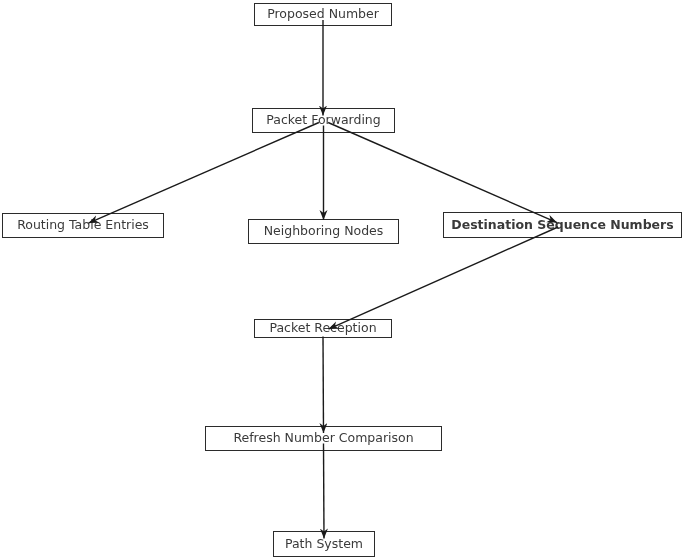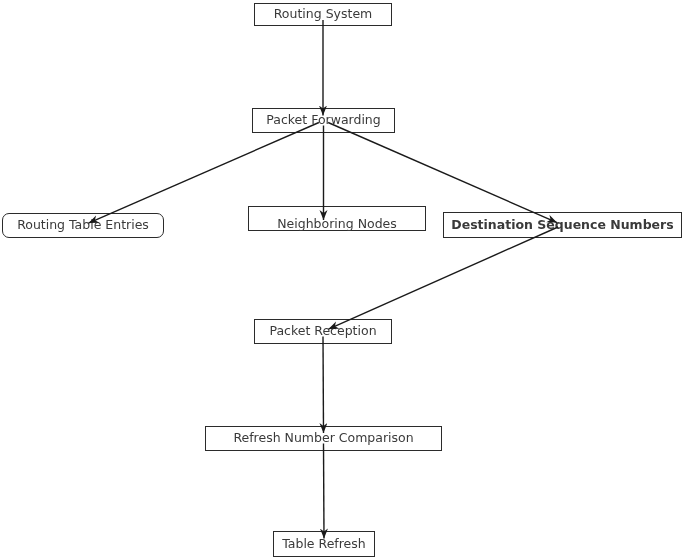--- a/index.html
+++ b/index.html
@@ -36,55 +36,55 @@
     z-index: 2;
     pointer-events: none;
   }
   .edges line {
     stroke: #1a1a1a;
     stroke-width: 1.4;
   }
   
   .n-proposed-system               { left: 254px; top: 3px;   width: 138px; height: 23px; }
   .n-packet-forwarding             { left: 252px; top: 108px; width: 143px; height: 25px; align-items: center; }
-  .n-routing-table-entries         { left: 2px;   top: 213px; width: 162px; height: 25px; border-radius: 7px; }
-  .n-neighboring-nodes             { left: 248px; top: 206px; width: 178px; height: 25px; align-items: flex-end; }
+  .n-routing-table-entries         { left: 2px;   top: 213px; width: 162px; height: 25px; }
+  .n-neighboring-nodes             { left: 248px; top: 219px; width: 151px; height: 25px; }
   .n-destination-sequence-numbers  { left: 443px; top: 212px; width: 239px; height: 26px; font-weight: bold; }
-  .n-packet-reception              { left: 254px; top: 319px; width: 138px; height: 25px; justify-content: center; }
+  .n-packet-reception              { left: 254px; top: 319px; width: 138px; height: 19px; justify-content: center; }
   .n-sequence-number-comparison    { left: 205px; top: 426px; width: 237px; height: 25px; }
   .n-path-refresh                  { left: 273px; top: 531px; width: 102px; height: 26px; }
 </style>
 </head>
 <body>
 
 <div class="canvas">
 
   <div class="node n-proposed-system">
-    <span>Routing System</span>
+    <span>Proposed Number</span>
   </div>
   <div class="node n-packet-forwarding">
     <span>Packet Forwarding</span>
   </div>
   <div class="node n-routing-table-entries">
     <span>Routing Table Entries</span>
   </div>
   <div class="node n-neighboring-nodes">
     <span>Neighboring Nodes</span>
   </div>
   <div class="node n-destination-sequence-numbers">
     <span>Destination Sequence Numbers</span>
   </div>
   <div class="node n-packet-reception">
     <span>Packet Reception</span>
   </div>
   <div class="node n-sequence-number-comparison">
     <span>Refresh Number Comparison</span>
   </div>
   <div class="node n-path-refresh">
-    <span>Table Refresh</span>
+    <span>Path System</span>
   </div>
 
   <svg class="edges" width="685" height="560" viewBox="0 0 685 560">
     <defs>
       <marker id="arrowhead" markerUnits="userSpaceOnUse" markerWidth="11" markerHeight="9" refX="10" refY="4" orient="auto">
         <path d="M0,0 L10,4 L0,8 L3,4 Z" fill="#1a1a1a"></path>
       </marker>
     </defs>
     <line x1="323" y1="20" x2="323" y2="115.5" marker-end="url(#arrowhead)"></line>
     <line x1="318.9" y1="122.5" x2="88.5" y2="223.1" marker-end="url(#arrowhead)"></line>

